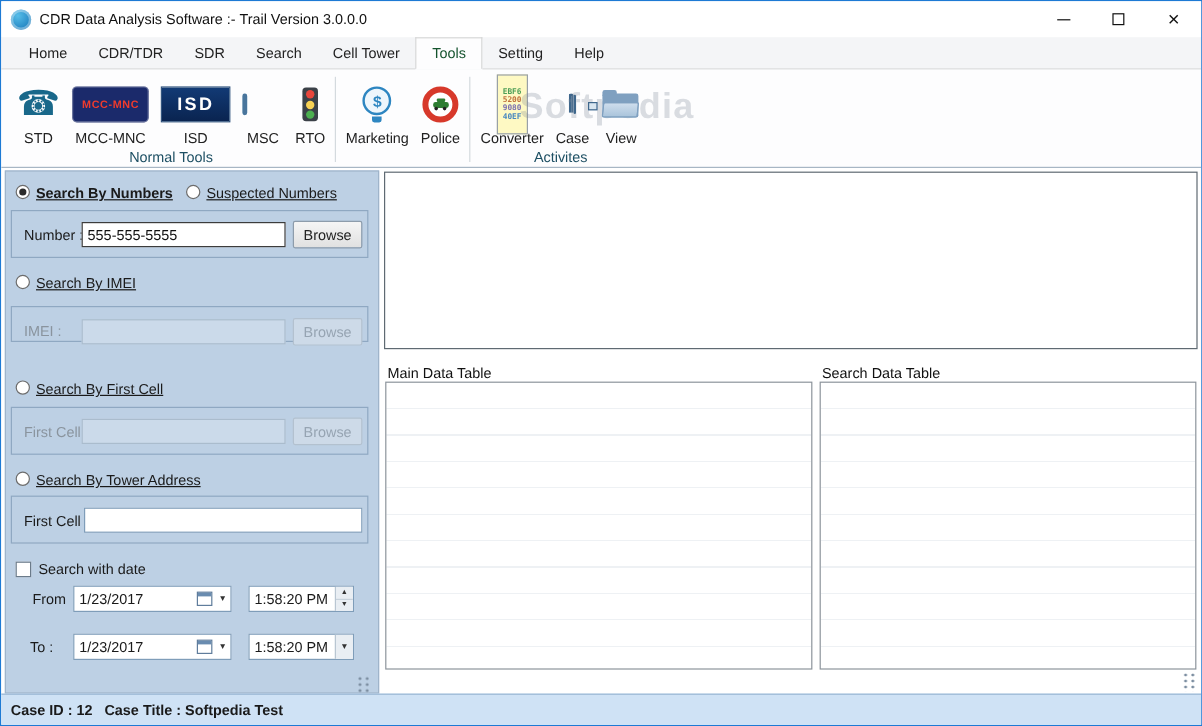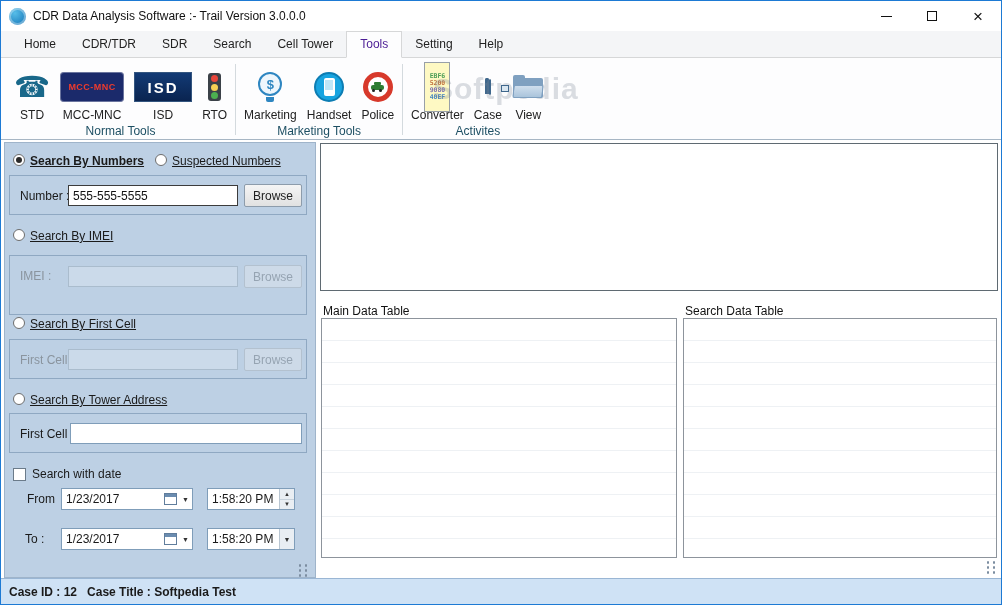--- a/index.html
+++ b/index.html
@@ -18,21 +18,21 @@
   .win-btn { width:46px; height:100%; display:flex; align-items:center; justify-content:center; }
   .min-glyph { width:11px; height:1px; background:#111; display:block; }
   .max-glyph { width:10px; height:10px; border:1px solid #111; display:block; }
   .close-glyph { font-size:17px; line-height:1; color:#111; }
 
   
   .menubar { position:absolute; left:0; top:30px; right:0; height:27px; background:#f4f5f7;
              border-bottom:1px solid #d6d7d8; display:flex; align-items:flex-end; padding-left:10px; }
   .menu-tab { padding:5px 13px 6px 13px; font-size:12px; color:#222; position:relative; }
   .menu-tab.active { background:#fdfdfe; border:1px solid #d6d7d8; border-bottom:1px solid #fdfdfe;
-                     margin-bottom:-1px; color:#4c1d95; }
+                     margin-bottom:-1px; color:#14532d; }
 
   
   .ribbon { position:absolute; left:0; top:57px; right:0; height:82px; background:#fdfdfe;
             border-bottom:1px solid #a7b6c4; }
   .ribbon-inner { display:flex; height:100%; padding:2px 4px 0 8px; }
   .rib-group { display:flex; flex-direction:column; }
   .rib-items { display:flex; flex:1; align-items:flex-start; padding-top:2px; }
   .rib-caption { text-align:center; font-size:12px; color:#1d4f63; padding-bottom:4px; }
   .rib-sep { width:1px; background:#d4dade; margin:4px 3px; }
   .rib-btn { display:flex; flex-direction:column; align-items:center; justify-content:flex-end;
@@ -204,20 +204,26 @@
           <div class="rib-btn">
             <div class="icon-box">
                 <span class="icon-isd">
                   <span>ISD</span>
                 </span>
               </div>
             <span class="rib-label">ISD</span>
           </div>
           <div class="rib-btn">
             <div class="icon-box">
+                <span class="icon-msc"><span class="scr"></span><span class="stand"></span><span class="base"></span></span>
+              </div>
+            <span class="rib-label">MSC</span>
+          </div>
+          <div class="rib-btn">
+            <div class="icon-box">
                 <span class="icon-rto">
                   <i style="background:#e8463c"></i>
                   <i style="background:#f7d154"></i>
                   <i style="background:#4caf50"></i>
                 </span>
               </div>
             <span class="rib-label">RTO</span>
           </div>
         </div>
         <div class="rib-caption">Normal Tools</div>
@@ -233,36 +239,27 @@
                   <span class="bulb">
                     <span>$</span>
                   </span>
                   <span class="bulb-base"></span>
                 </span>
               </div>
             <span class="rib-label">Marketing</span>
           </div>
           <div class="rib-btn">
             <div class="icon-box">
-                <span class="icon-handset">
-                  <span class="hphone"></span>
-                </span>
-              </div>
-            <span class="rib-label">Handset</span>
-          </div>
-          <div class="rib-btn">
-            <div class="icon-box">
                 <span class="icon-police">
                   <span class="car"></span>
                 </span>
               </div>
             <span class="rib-label">Police</span>
           </div>
         </div>
-        <div class="rib-caption">Marketing Tools</div>
       </div>
 
       <div class="rib-sep"></div>
 
       <div class="rib-group">
         <div class="rib-items">
           <div class="rib-btn">
             <div class="icon-box">
                 <span class="icon-hexdoc">
               <span class="hex1">EBF6</span>
@@ -312,21 +309,21 @@
         <label>Number :</label>
         <input class="tb focusd" style="left: 58px; top: 9px; width: 170px;" value="555-555-5555">
         <div class="btn" style="left:234px; top:8px; width:58px;">Browse</div>
       </div>
 
       <div class="radio-row" style="left:8px; top:86px;">
         <span class="radio"></span>
         <span>Search By IMEI</span>
       </div>
 
-      <div class="gbox" style="left:4px; top:112px; width:298px; height:60px;">
+      <div class="gbox" style="left:4px; top:112px; width:298px; height:30px;">
         <label class="dim">IMEI :</label>
         <input class="tb disabled" style="left: 58px; top: 10px; width: 170px;" disabled="" value="">
         <div class="btn disabled" style="left:234px; top:9px; width:58px;">Browse</div>
       </div>
 
       <div class="radio-row" style="left:8px; top:174px;">
         <span class="radio"></span>
         <span>Search By First Cell</span>
       </div>
 

